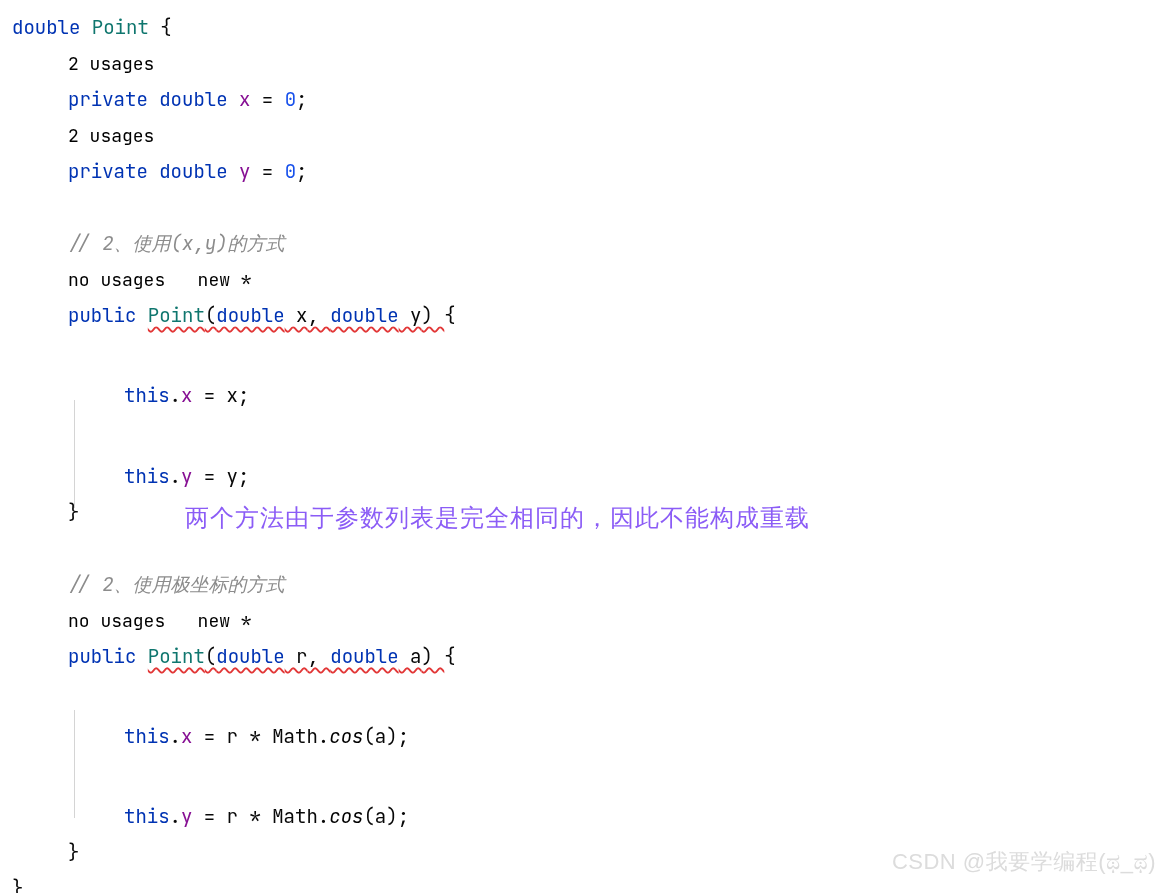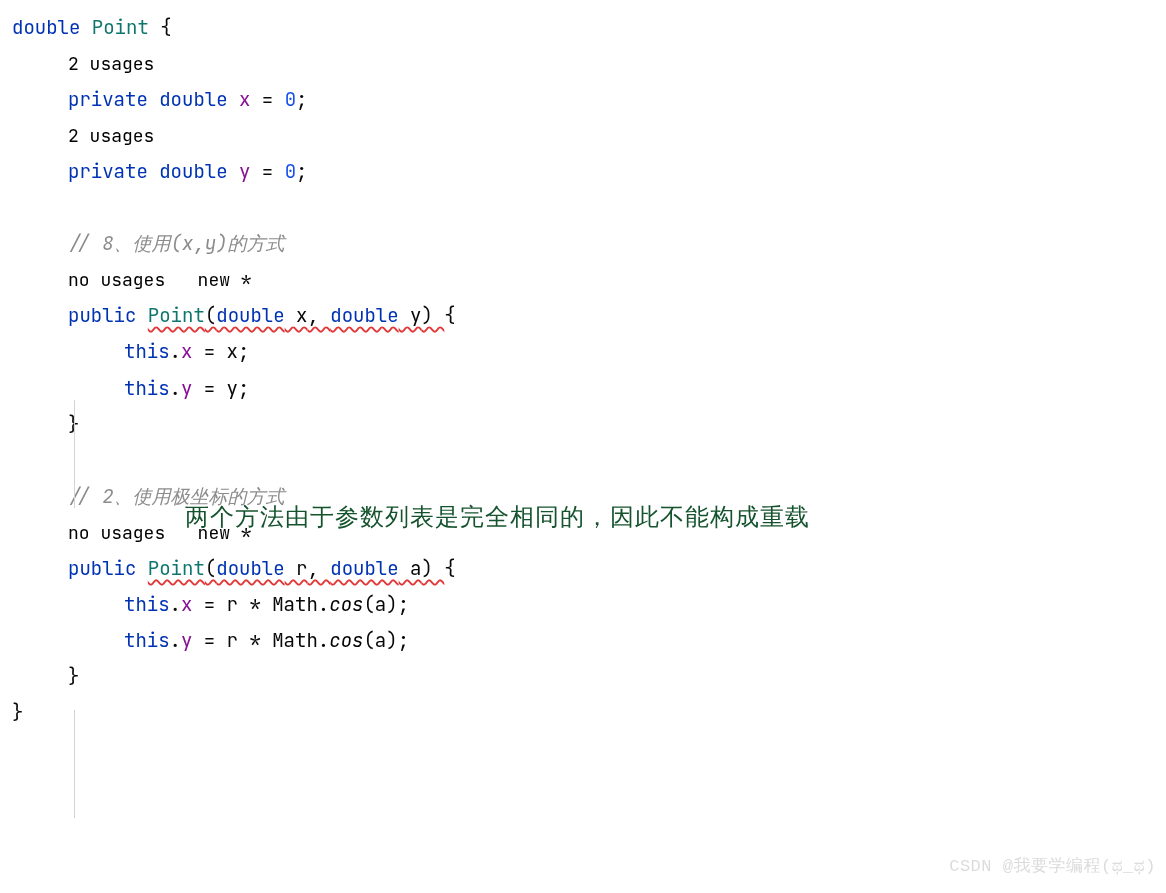--- a/index.html
+++ b/index.html
@@ -15,46 +15,46 @@
       height: 893px;
       overflow: hidden;
     }
     .code-line {
       white-space: pre;
       min-height: 36px;
       display: flex;
       align-items: center;
     }
     .indent1 { padding-left: 56px; }
-    .indent2 { padding-left: 112px; }
+    .indent2 { padding-left: 112px; margin-top: 44px; }
     .keyword { color: #0033b3; }
     .type { color: #0f766e; }
     .field { color: #871094; }
     .num { color: #1750eb; }
     .punct { color: #080808; }
     .comment { color: #8c8c8c; font-style: italic; }
     .hint { color: #000000; font-size: 18px; font-style: normal; }
     .static-italic { font-style: italic; color: #000000; text-align: center; }
     .annotation-red {
       position: absolute;
       left: 185px;
       top: 495px;
-      color: #14532d;
-      font-family: Liberation Serif, serif;
+      color: #8b5cf6;
+      font-family: Liberation Sans, sans-serif;
       font-size: 24px;
       letter-spacing: 1px;
       font-weight: 400;
     }
     .watermark {
       position: absolute;
       right: 10px;
       bottom: 10px;
       color: #dcdcdc;
-      font-family: Liberation Mono, monospace;
-      font-size: 17px;
+      font-family: Liberation Sans, sans-serif;
+      font-size: 22px;
       letter-spacing: 0.5px;
     }
     .squiggle {
       text-decoration-line: underline;
       text-decoration-style: wavy;
       text-decoration-color: #e23737;
       text-decoration-thickness: 1.5px;
       text-underline-offset: 4px;
     }
     .vline {
@@ -76,21 +76,21 @@
 <div class="code-line indent1 hint">2 usages</div>
 
 <div class="code-line indent1"><span class="keyword">private</span><span> </span><span class="keyword">double</span><span> </span><span class="field">x</span><span> = </span><span class="num">0</span><span>;</span></div>
 
 <div class="code-line indent1 hint">2 usages</div>
 
 <div class="code-line indent1"><span class="keyword">private</span><span> </span><span class="keyword">double</span><span> </span><span class="field">y</span><span> = </span><span class="num">0</span><span>;</span></div>
 
 <div class="code-line"> </div>
 
-<div class="code-line indent1 comment">// 8、使用(x,y)的方式</div>
+<div class="code-line indent1 comment">// 2、使用(x,y)的方式</div>
 
 <div class="code-line indent1 hint">no usages   new *</div>
 
 <div class="code-line indent1"><span class="keyword">public</span><span> </span><span class="type squiggle">Point</span><span class="squiggle">(</span><span class="keyword squiggle">double</span><span class="squiggle"> x</span><span class="squiggle">, </span><span class="keyword squiggle">double</span><span class="squiggle"> y</span><span class="squiggle">) </span><span>{</span></div>
 
 <div class="code-line indent2"><span class="keyword">this</span><span>.</span><span class="field">x</span><span> = x;</span></div>
 
 <div class="code-line indent2"><span class="keyword">this</span><span>.</span><span class="field">y</span><span> = y;</span></div>
 
 <div class="code-line indent1">}</div>

